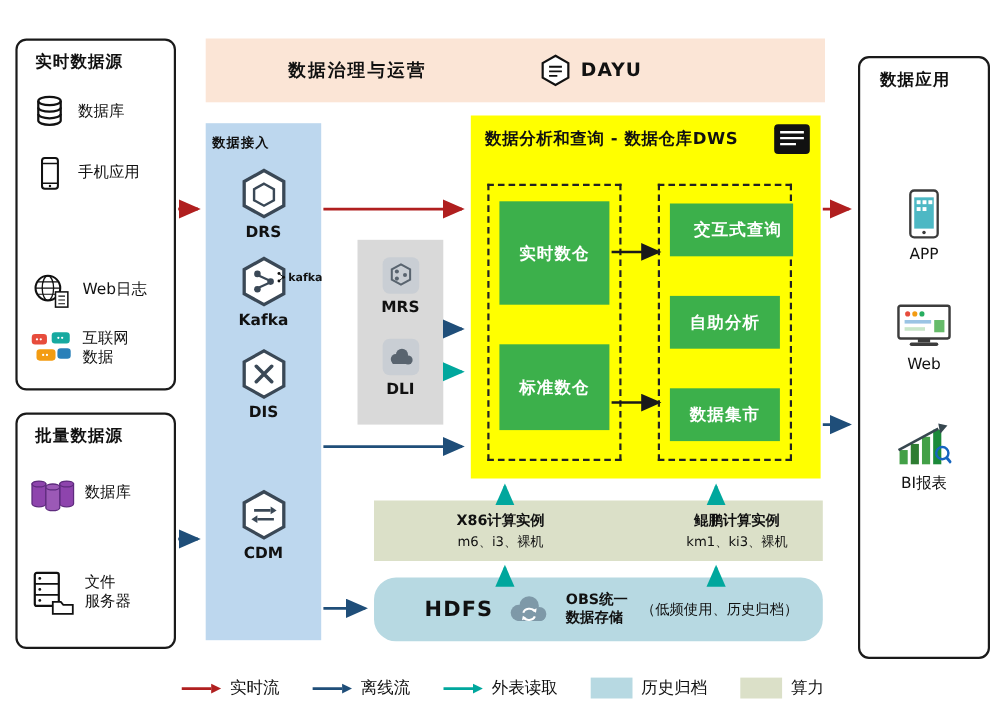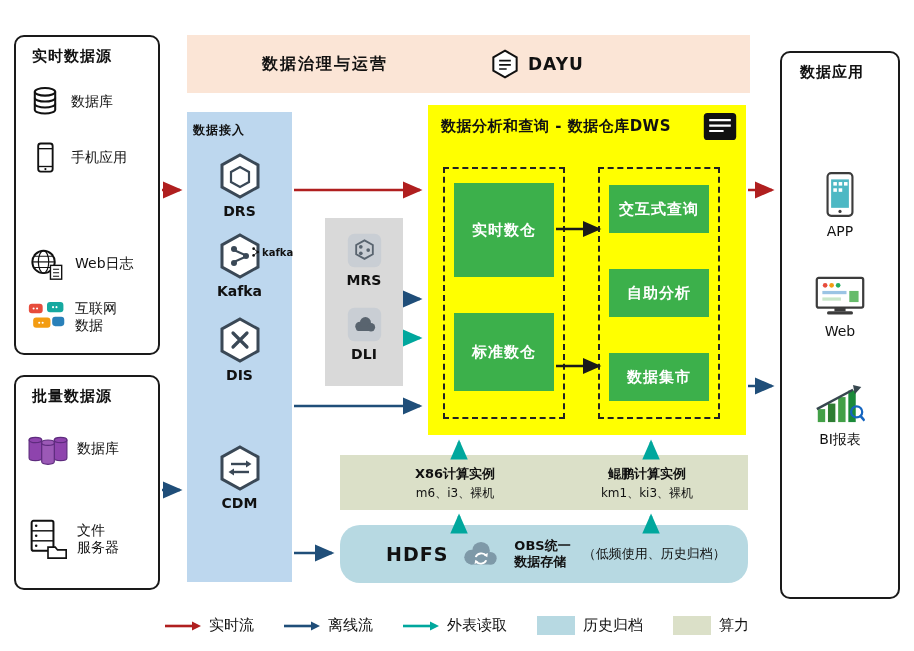--- a/index.html
+++ b/index.html
@@ -236,38 +236,38 @@
       </svg>
     <div class="dashed" style="left:15px;top:62px;width:122px;height:252px;">
       <div class="gbox" style="top:14px;height:94px;">
           <span>实时数仓</span>
         </div>
       <div class="gbox" style="top:144px;height:78px;">
           <span>标准数仓</span>
         </div>
     </div>
     <div class="dashed" style="left:170px;top:62px;width:122px;height:252px;">
-      <div class="gbox" style="top:16px;height:48px;">
+      <div class="gbox" style="top:16px;height:48px;padding-left:12px;">
           <span>交互式查询</span>
         </div>
       <div class="gbox" style="top:100px;height:48px;">
           <span>自助分析</span>
         </div>
       <div class="gbox" style="top:184px;height:48px;">
           <span>数据集市</span>
         </div>
     </div>
   </div>
 
   <div class="compute-box">
     <div class="compute-group" style="left:30px;">
       <div class="compute-title">X86计算实例</div>
       <div class="compute-spec">m6、i3、裸机</div>
     </div>
-    <div class="compute-group" style="left:222px;text-align:center;">
+    <div class="compute-group" style="left:245px;text-align:center;">
       <div class="compute-title">鲲鹏计算实例</div>
       <div class="compute-spec">km1、ki3、裸机</div>
     </div>
   </div>
 
   <div class="hdfs-box">
     <span class="hdfs-label">HDFS</span>
     <svg viewBox="0 0 44 34" width="46" height="36">
         <g fill="#7e99a8">
           <circle cx="13" cy="20" r="7"></circle>

